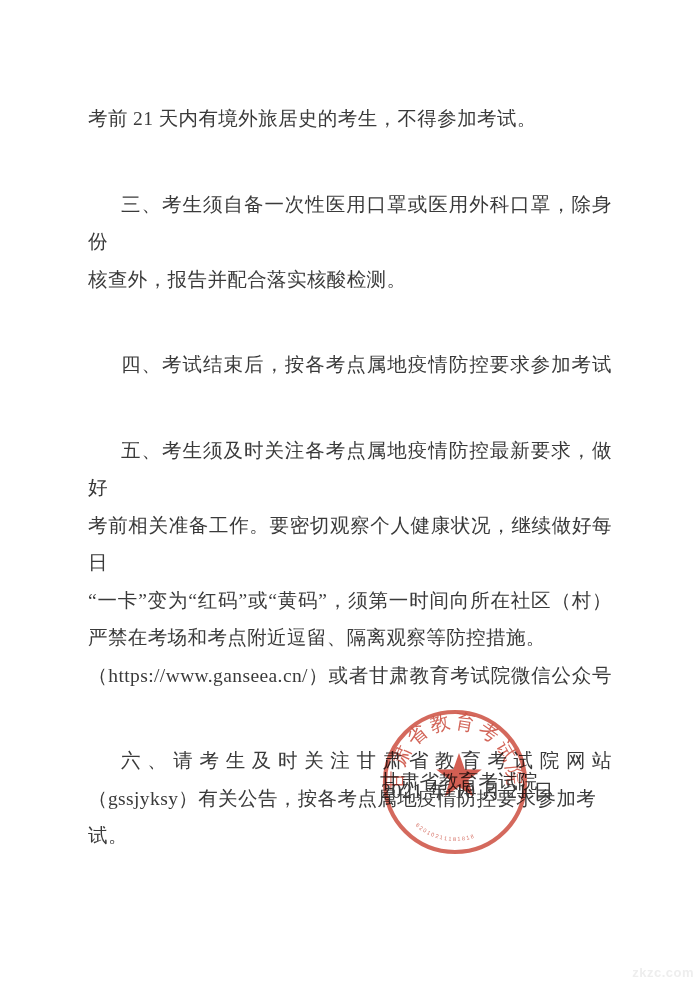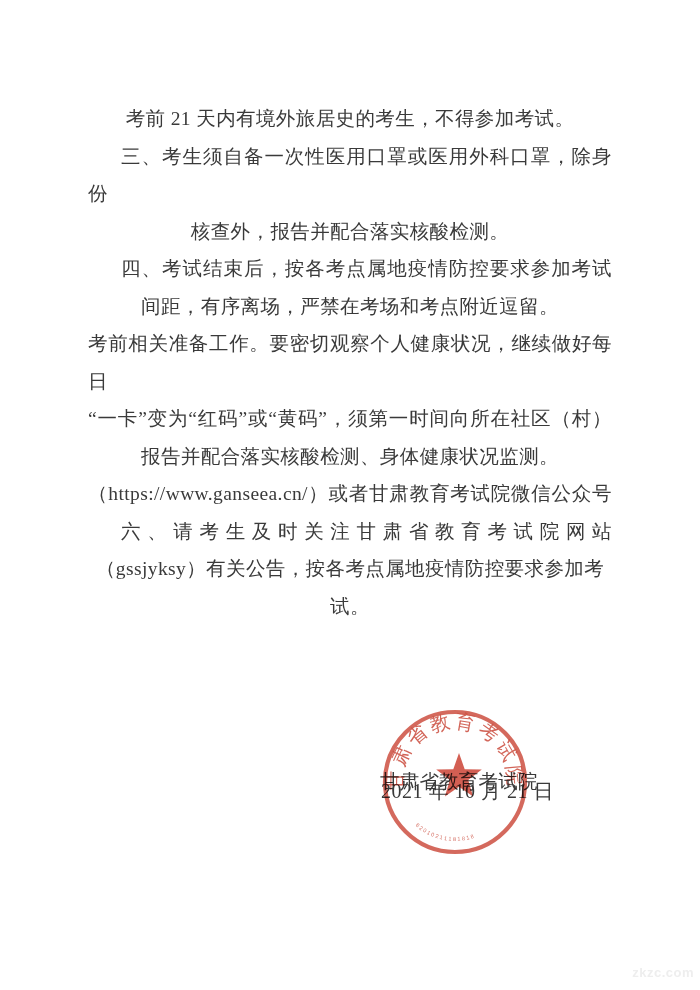--- a/index.html
+++ b/index.html
@@ -11,23 +11,23 @@
     font-family:"Liberation Serif","DejaVu Serif",serif;
   }
   .textblock{
     position:absolute;
     left:88px;top:100px;width:524px;
     font-size:19.5px;
     line-height:37.5px;
     color:#3a3a3a;
     letter-spacing:0.4px;
   }
-  .line{min-height:37.5px;text-align:center;}
+  .line{min-height:37.5px;}
   .j{text-align:justify;text-align-last:justify;}
-  .indent{text-indent:33px;}
+  .indent{text-indent:33px;margin-top:48px;}
   .signature{
     position:absolute;left:380px;top:768px;
     font-size:19.5px;color:#3a3a3a;letter-spacing:0.2px;
     z-index:2;
   }
   .docdate{
     position:absolute;left:381px;top:778px;
     font-size:20px;color:#3a3a3a;letter-spacing:0.5px;
     z-index:2;
   }
@@ -48,24 +48,24 @@
 </head>
 <body>
 
 <div class="page">
 
   <div class="textblock">
     <div class="line">考前 21 天内有境外旅居史的考生，不得参加考试。</div>
     <div class="line indent j">三、考生须自备一次性医用口罩或医用外科口罩，除身份</div>
     <div class="line">核查外，报告并配合落实核酸检测。</div>
     <div class="line indent j">四、考试结束后，按各考点属地疫情防控要求参加考试</div>
-    <div class="line">间距，有序离场，严禁在考场和考点附近逗留。</div>
+    <div class="line indent j">五、考生须及时关注各考点属地疫情防控最新要求，做好</div>
     <div class="line j">考前相关准备工作。要密切观察个人健康状况，继续做好每日</div>
     <div class="line j">“一卡”变为“红码”或“黄码”，须第一时间向所在社区（村）</div>
-    <div class="line">报告并配合落实核酸检测、身体健康状况监测。</div>
+    <div class="line">严禁在考场和考点附近逗留、隔离观察等防控措施。</div>
     <div class="line j">（https://www.ganseea.cn/）或者甘肃教育考试院微信公众号</div>
     <div class="line indent j">六、请考生及时关注甘肃省教育考试院网站</div>
     <div class="line">（gssjyksy）有关公告，按各考点属地疫情防控要求参加考试。</div>
   </div>
 
   <div class="signature">甘肃省教育考试院</div>
   <div class="docdate">2021 年 10 月 21 日</div>
 
   <div class="seal">
     <svg width="150" height="152" viewBox="0 0 150 152" xmlns="http://www.w3.org/2000/svg">

